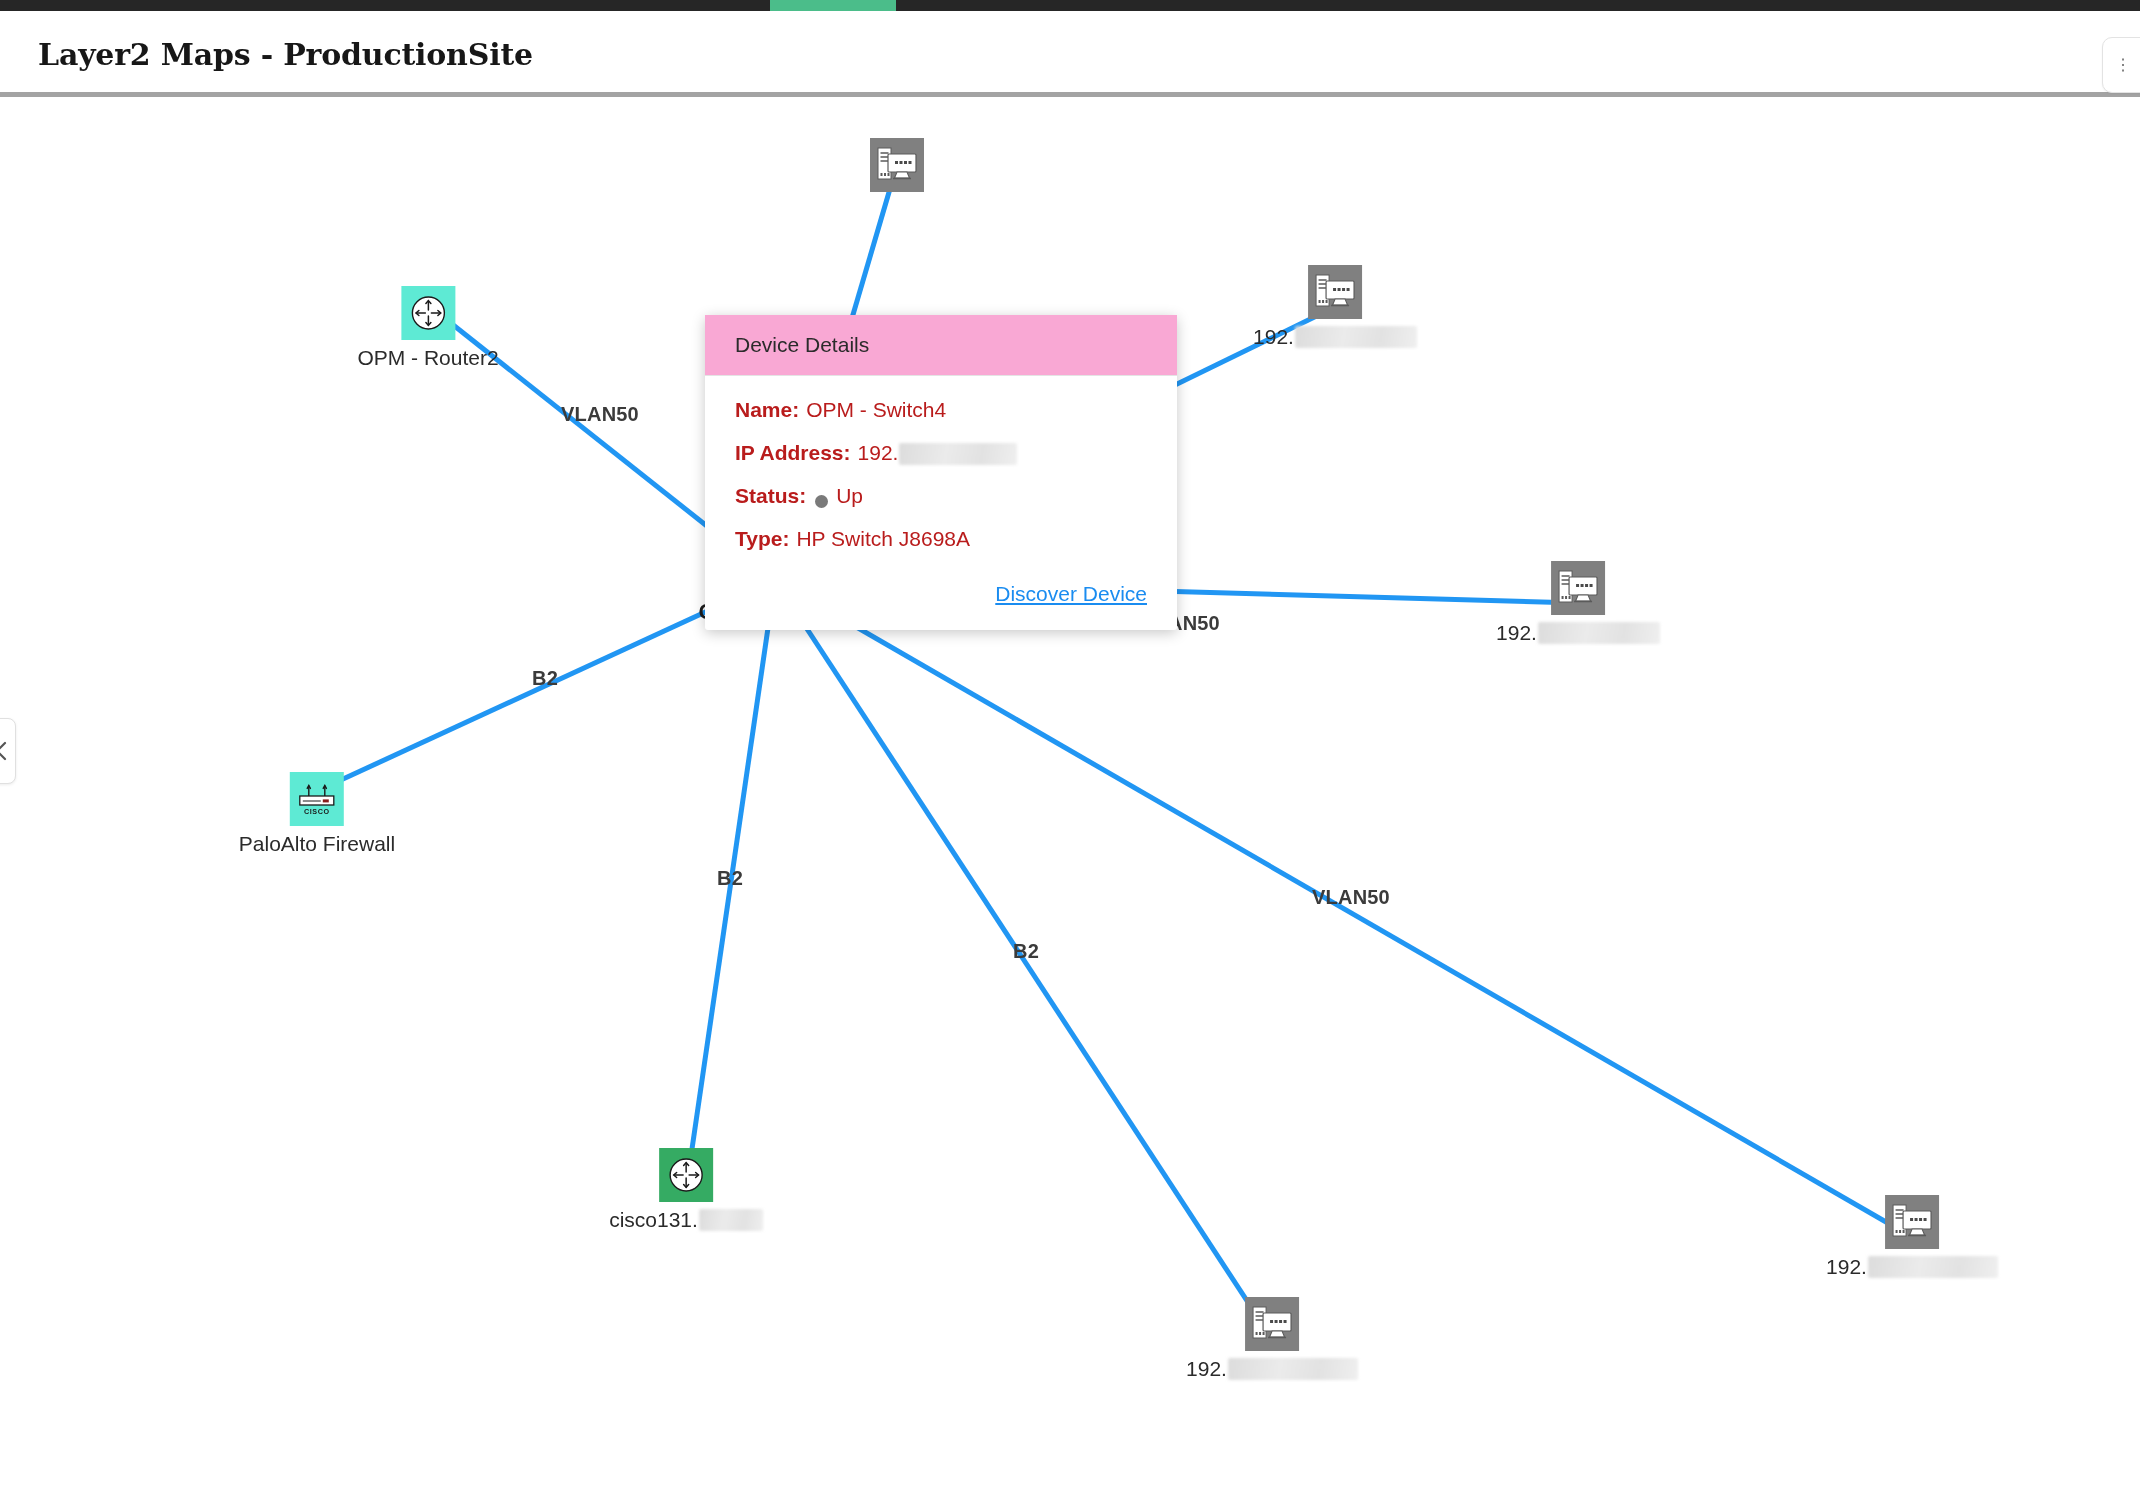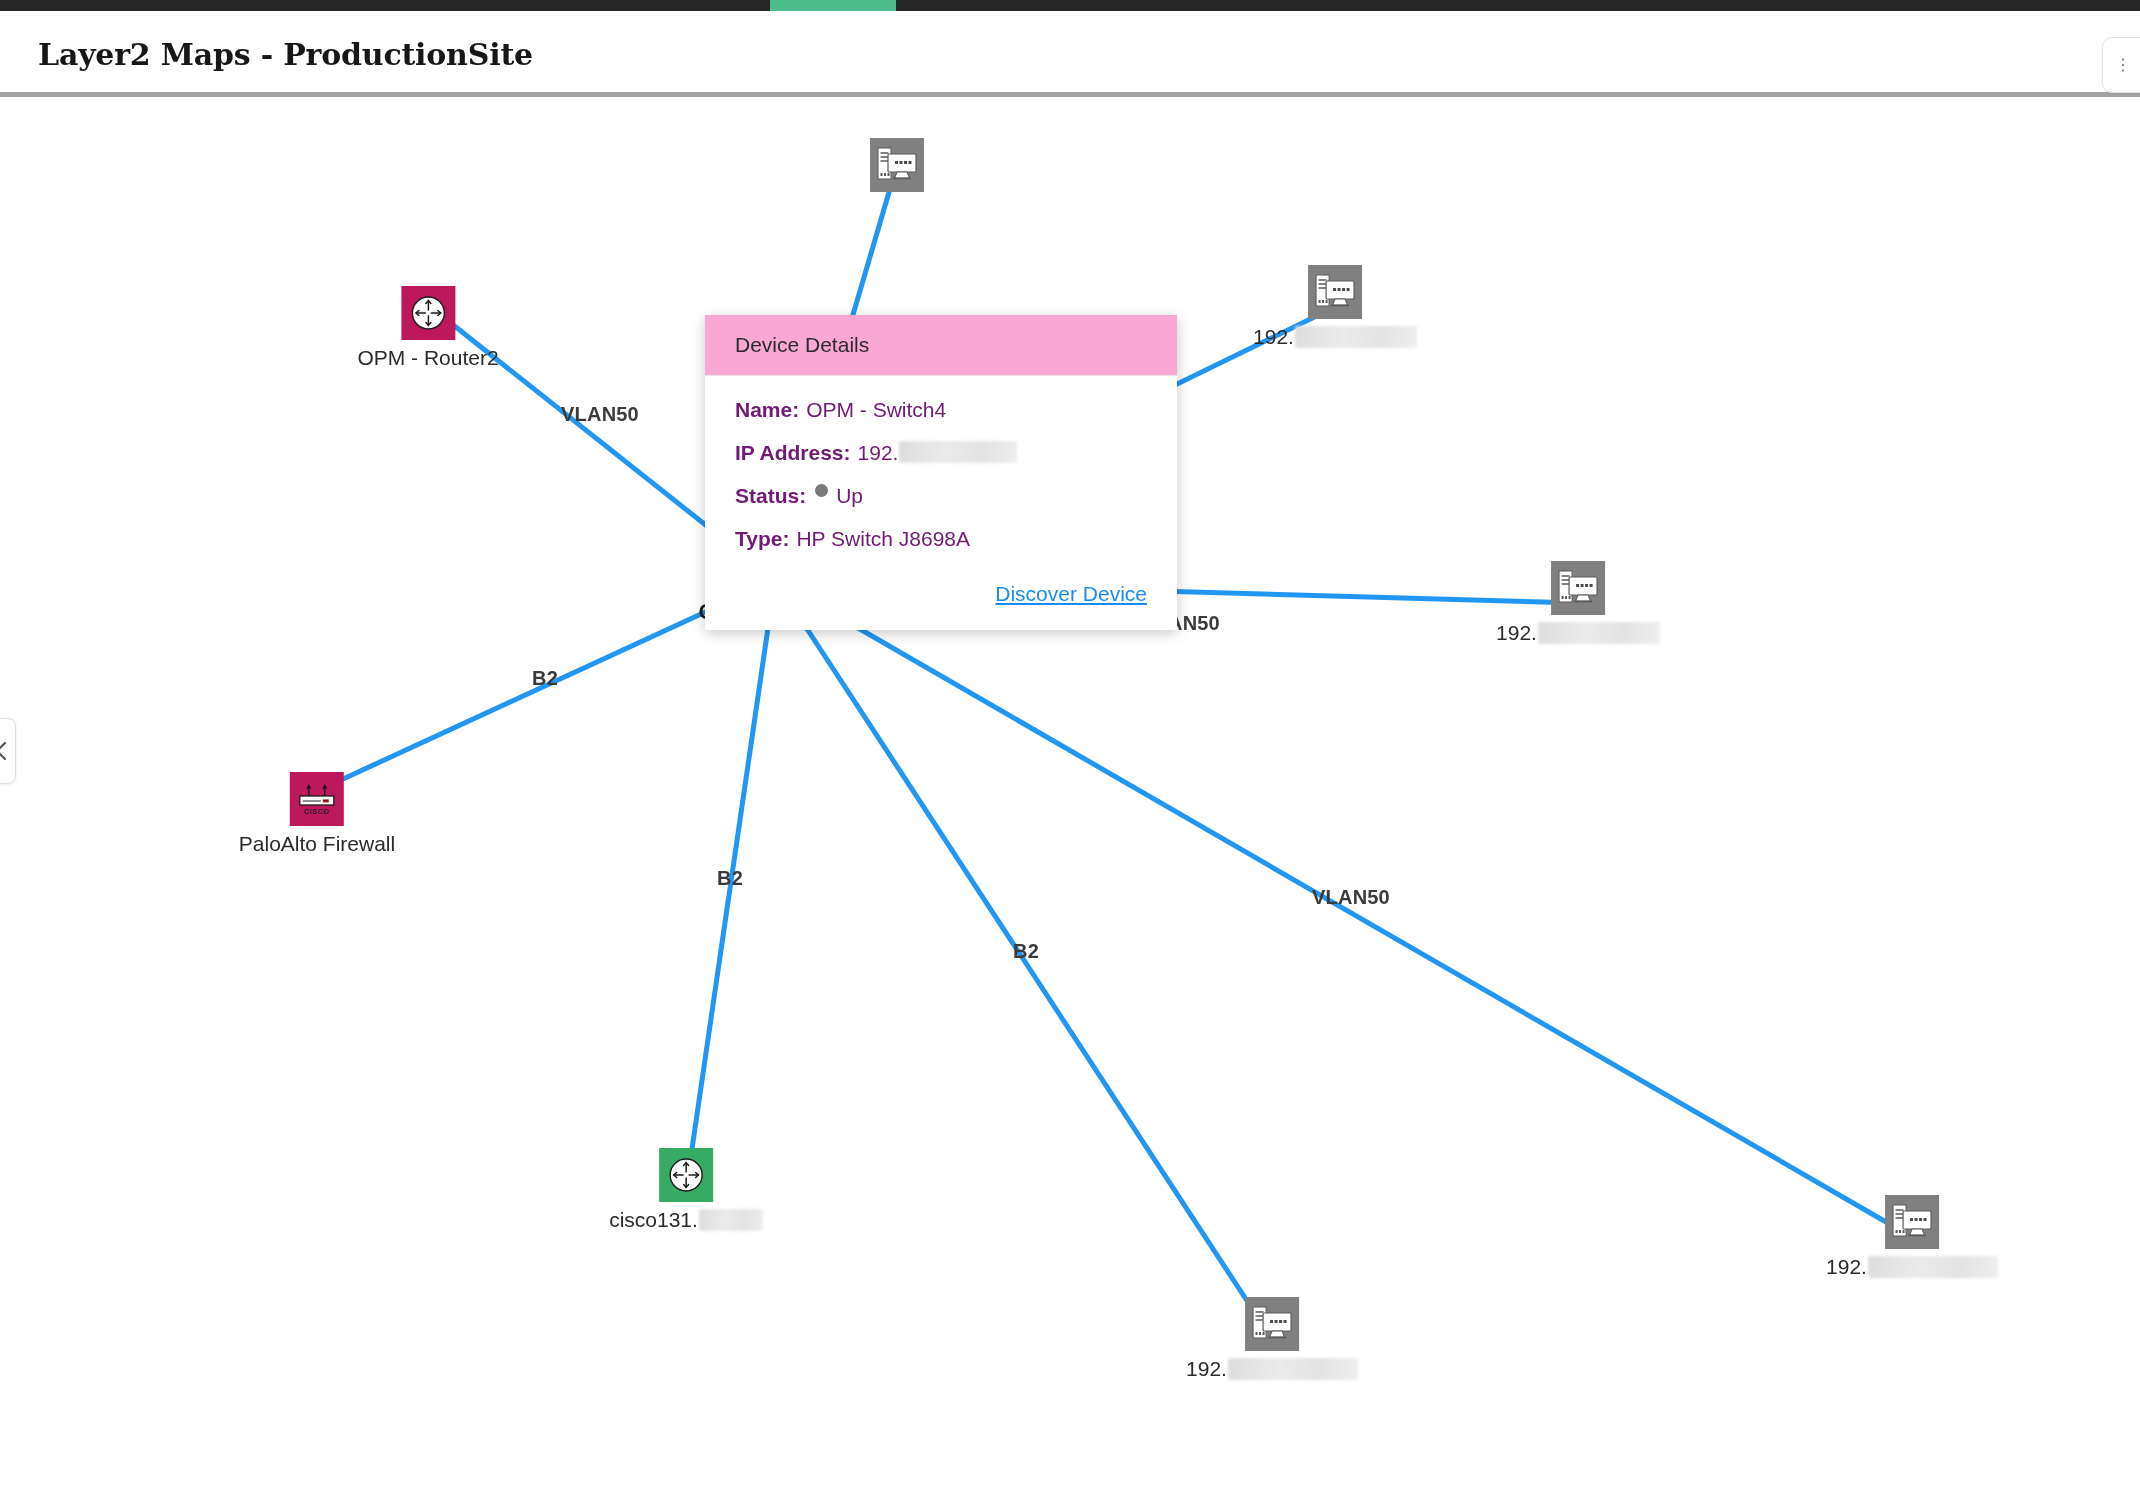--- a/index.html
+++ b/index.html
@@ -86,21 +86,21 @@
   .node {
     position:absolute;
     transform: translate(-50%, -50%);
     display:flex; flex-direction:column; align-items:center;
   }
   .node-icon {
     width:54px; height:54px;
     display:flex; align-items:center; justify-content:center;
     position:relative;
   }
-  .node-icon.red    { background:#be185d;margin-top:46px; }
+  .node-icon.red    { background:#5eead4;margin-top:46px; }
   .node-icon.green  { background:#35ab63; }
   .node-icon.gray   { background:#808080; }
   .node-icon.switch {
     background:#cfe2f7;
     border:2px solid #2a7fd4;
     border-radius:5px;
     width:58px; height:58px;
   }
   .node-label {
     margin-top:6px;
@@ -135,24 +135,24 @@
   .popup-header {
     background:#f9a8d4;
     padding: 18px 28px 18px 30px;
     font-size: 21px;
     color:#2b2b2b;
     border-bottom:1px solid #e4e4e4;
   }
   .popup-body { padding: 22px 30px 12px 30px; }
   .popup-row {
     font-size: 21px;
-    color:#701a75;
+    color:#b91c1c;
     margin-bottom: 19px;
     white-space:nowrap;
-    display:flex; align-items:flex-start;
+    display:flex; align-items:flex-end;
   }
   .popup-row b { font-weight:700; margin-right:7px; }
   .status-dot {
     display:inline-block; width:13px; height:13px; border-radius:50%;
     background:#7a7a7a; margin:0 8px 0 2px;
   }
   .popup-link-row { padding: 0 30px 24px 30px; text-align:right; }
   .popup-link {
     color:#1a8cf0;
     font-size:21px;

